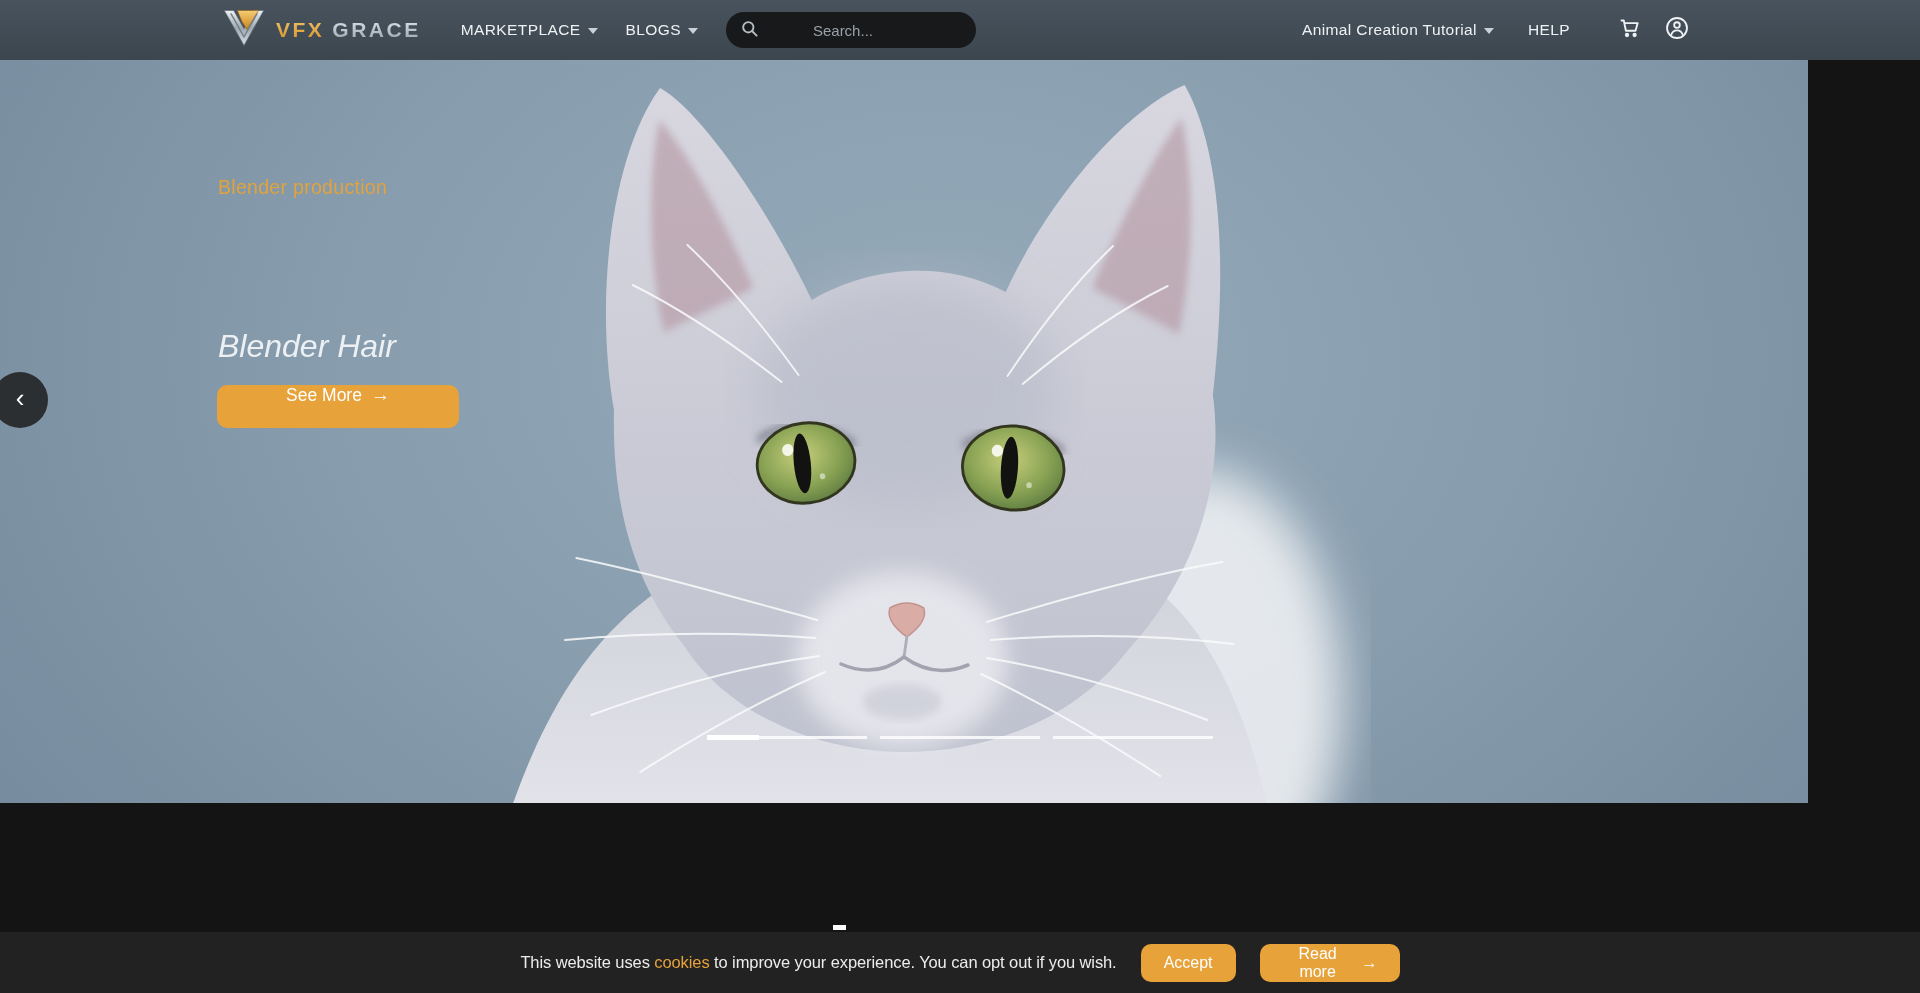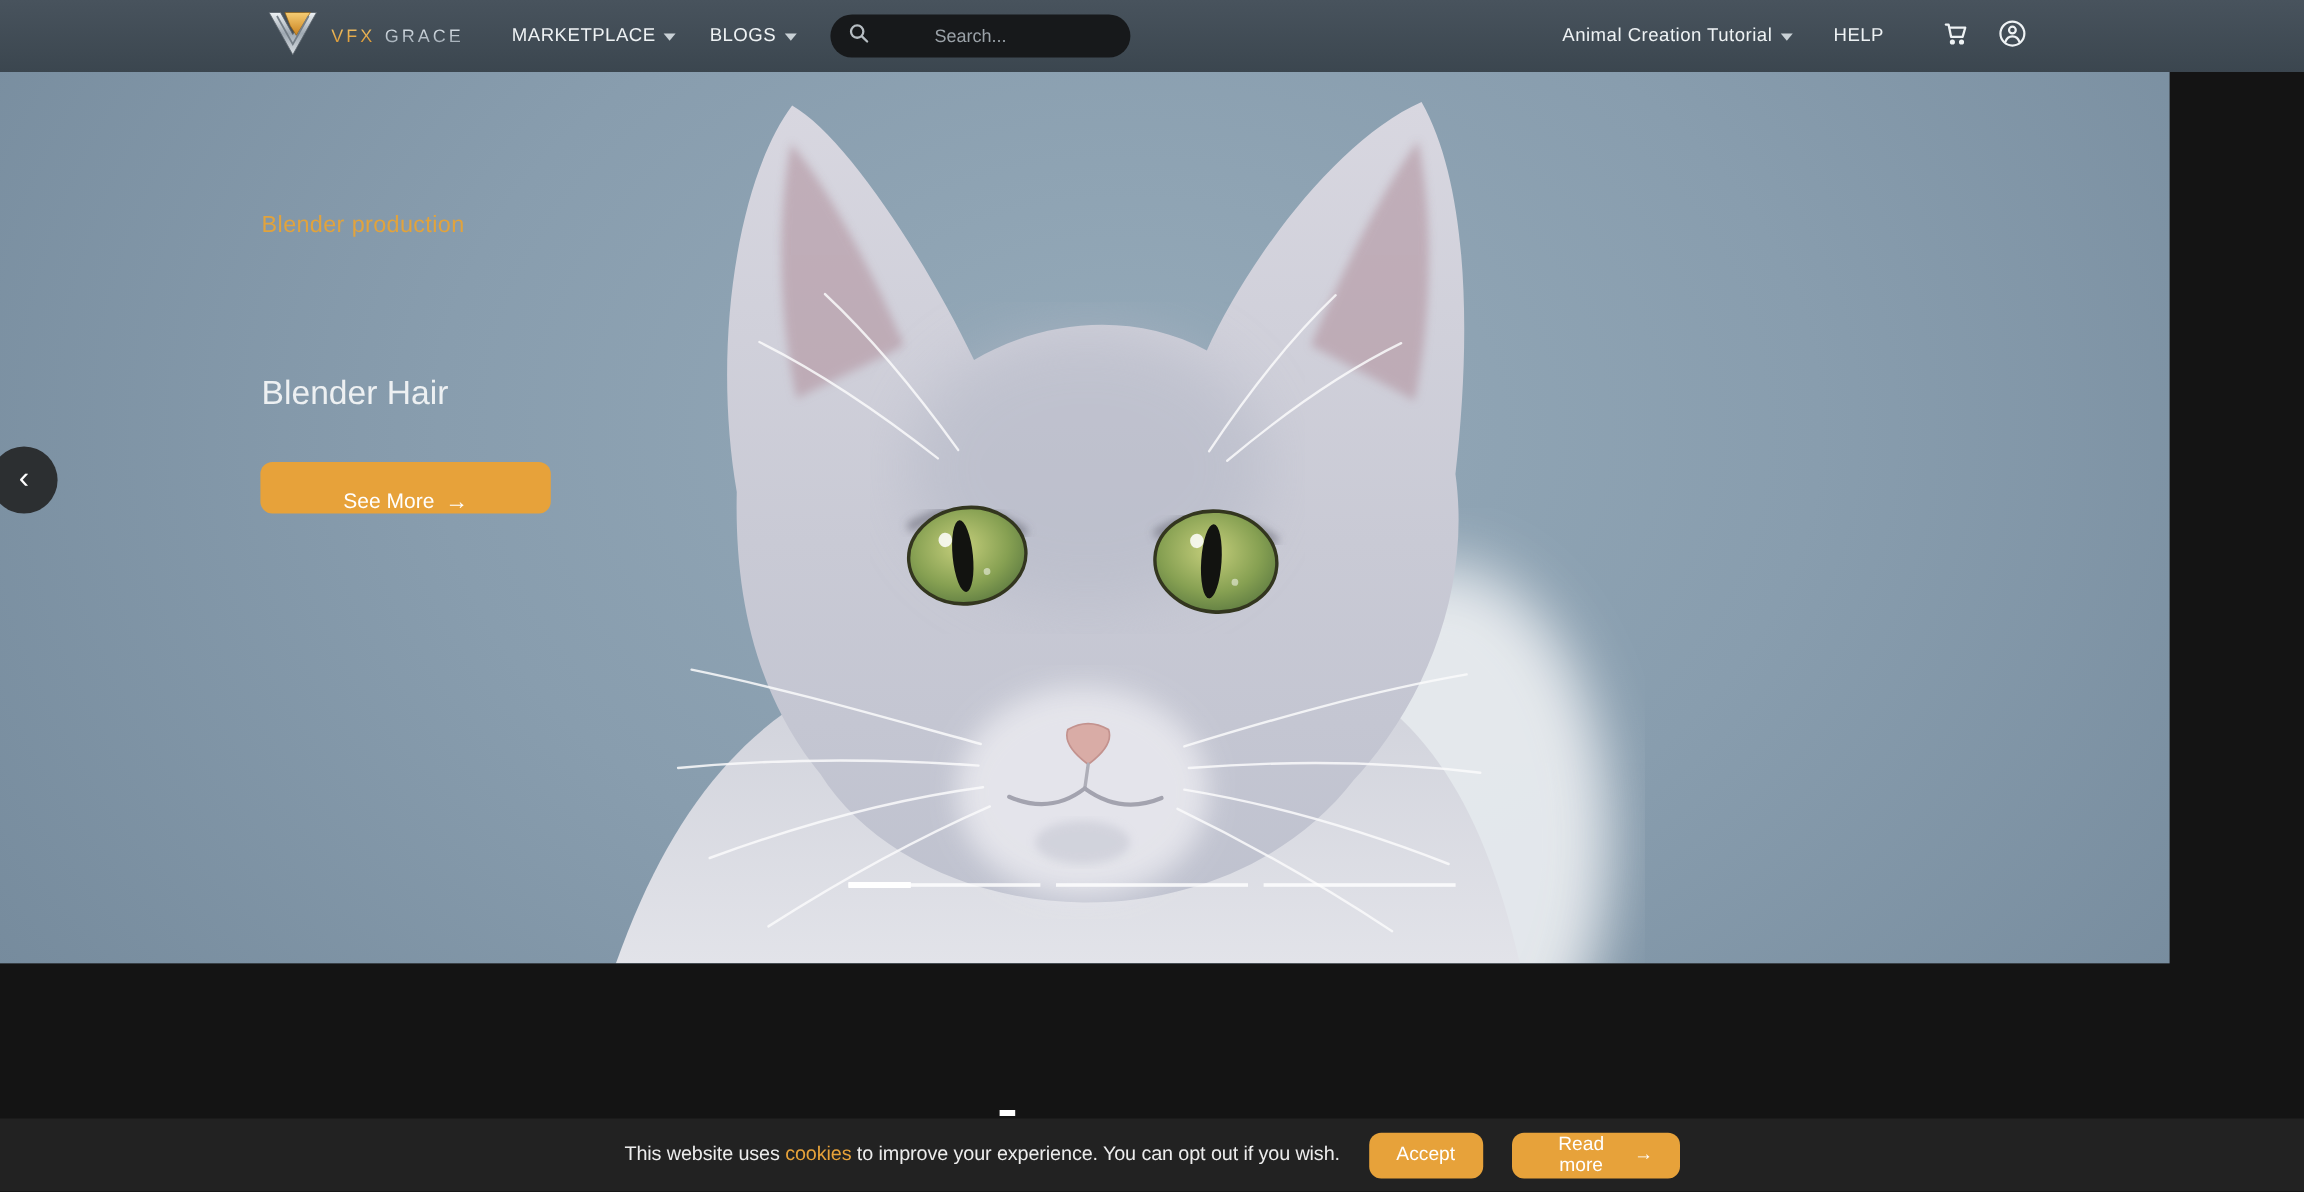--- a/index.html
+++ b/index.html
@@ -8,21 +8,21 @@
   .page { position:relative; width:1920px; height:993px; }
 
   
   .nav { position:absolute; top:0; left:0; width:1920px; height:60px;
          background:linear-gradient(180deg,#475葱2 0%, #3c4751 100%);
          background:linear-gradient(180deg,#48535d 0%, #3b464f 100%);
          display:flex; align-items:center; justify-content:space-between;
          padding:0 230px 0 222px; z-index:5; }
   .nav-left, .nav-right { display:flex; align-items:center; }
   .brand { display:flex; align-items:center; gap:10px; cursor:pointer; }
-  .brand-text { font-size:15px; font-weight:400; letter-spacing:2.5px; display:flex; gap:8px; }
+  .brand-text { font-size:21px; font-weight:700; letter-spacing:2.5px; display:flex; gap:8px; }
   .brand-vfx { background:linear-gradient(180deg,#f3c468,#d58f2b);
                -webkit-background-clip:text; background-clip:text; color:transparent; }
   .brand-grace { background:linear-gradient(180deg,#dfe6ec,#97a3ad);
                  -webkit-background-clip:text; background-clip:text; color:transparent; }
   .nav-item { display:flex; align-items:center; gap:7px; color:#eef2f4;
               font-size:15.5px; letter-spacing:.4px; cursor:pointer; white-space:nowrap; }
   .nav-item.upper { text-transform:uppercase; }
   .chev { width:0; height:0; border-left:5px solid transparent; border-right:5px solid transparent;
           border-top:6px solid #c9d1d6; margin-top:2px; }
   .ml40 { margin-left:40px; } .ml28 { margin-left:28px; } .ml34 { margin-left:34px;align-items:center; }
@@ -36,25 +36,25 @@
   .icon-btn { display:flex; align-items:center; justify-content:center; cursor:pointer; }
 
   
   .hero { position:absolute; top:60px; left:0; width:1808px; height:743px; overflow:hidden;
           background:radial-gradient(1200px 860px at 52% 40%, #95aab9 0%, #889dae 48%, #74899b 100%); }
   .hero-art { position:absolute; inset:0; width:100%; height:100%; display:block; }
   .hero-eyebrow { position:absolute; left:218px; top:116px; font-size:19.5px; color:#e1a33d;
                   letter-spacing:.3px; }
   .hero-title { position:absolute; left:214px; top:156px; font-size:62px; font-weight:700;
                 color:#f3f5f7; letter-spacing:.5px; }
-  .hero-sub { position:absolute; left:218px; top:252px; font-size:28px; font-weight:400;
-              color:#edf0f2; }
+  .hero-sub { position:absolute; left:218px; top:268px; font-size:32px; font-weight:400;
+              color:#edf0f2;font-style:italic; }
   .cta { position:absolute; left:217px; top:325px; width:242px; height:43px;
          background:#e7a23a; border:none; border-radius:10px; color:#fff; font-size:17.5px;
-         font-family:"Liberation Sans",sans-serif; display:flex; align-items:flex-end;
+         font-family:"Liberation Sans",sans-serif; display:flex; align-items:flex-start;
          justify-content:center; gap:9px; cursor:pointer; }
   .cta .arr { font-size:19px; line-height:1; }
   .car-btn { position:absolute; top:312px; width:56px; height:56px; border-radius:50%;
              background:rgba(33,33,33,.88); border:none; color:#fff; font-size:26px;
              display:flex; align-items:center; justify-content:center; cursor:pointer;
              font-family:"Liberation Sans",sans-serif; padding-bottom:3px; }
   .car-prev { left:-8px; } .car-next { left:1869px; }
   .dots { position:absolute; left:707px; top:676px; display:flex; gap:13px; }
   .dot { width:160px; height:3px; background:rgba(255,255,255,.82); cursor:pointer; position:relative; }
   .dot .progress { position:absolute; left:0; top:-1px; width:52px; height:5px; background:#ffffff; }

